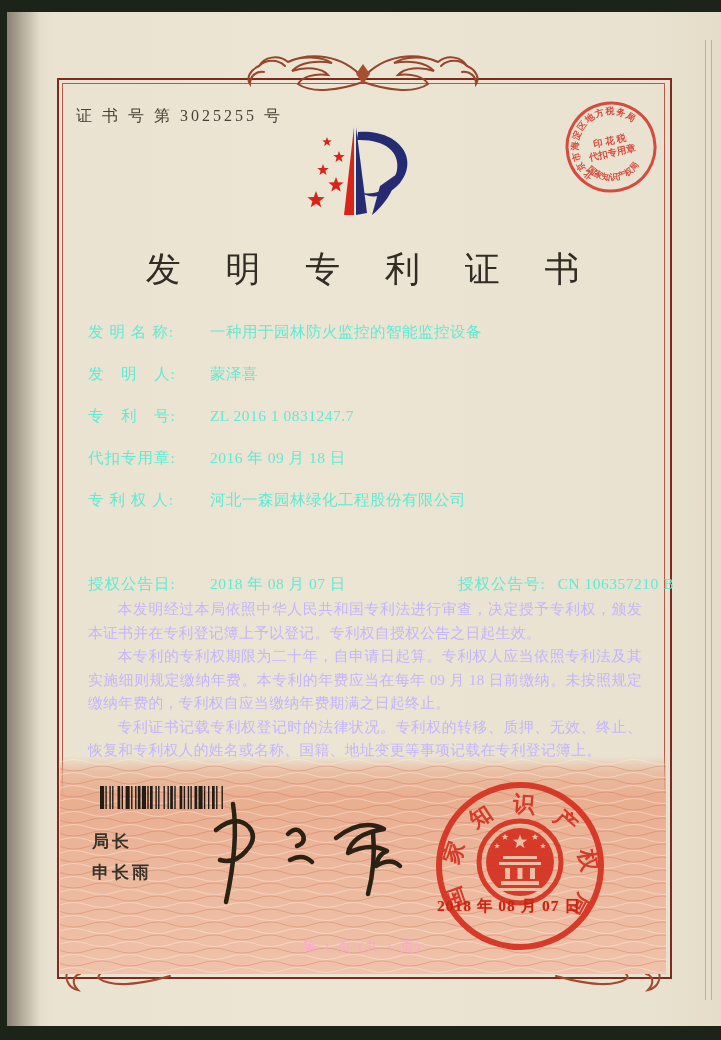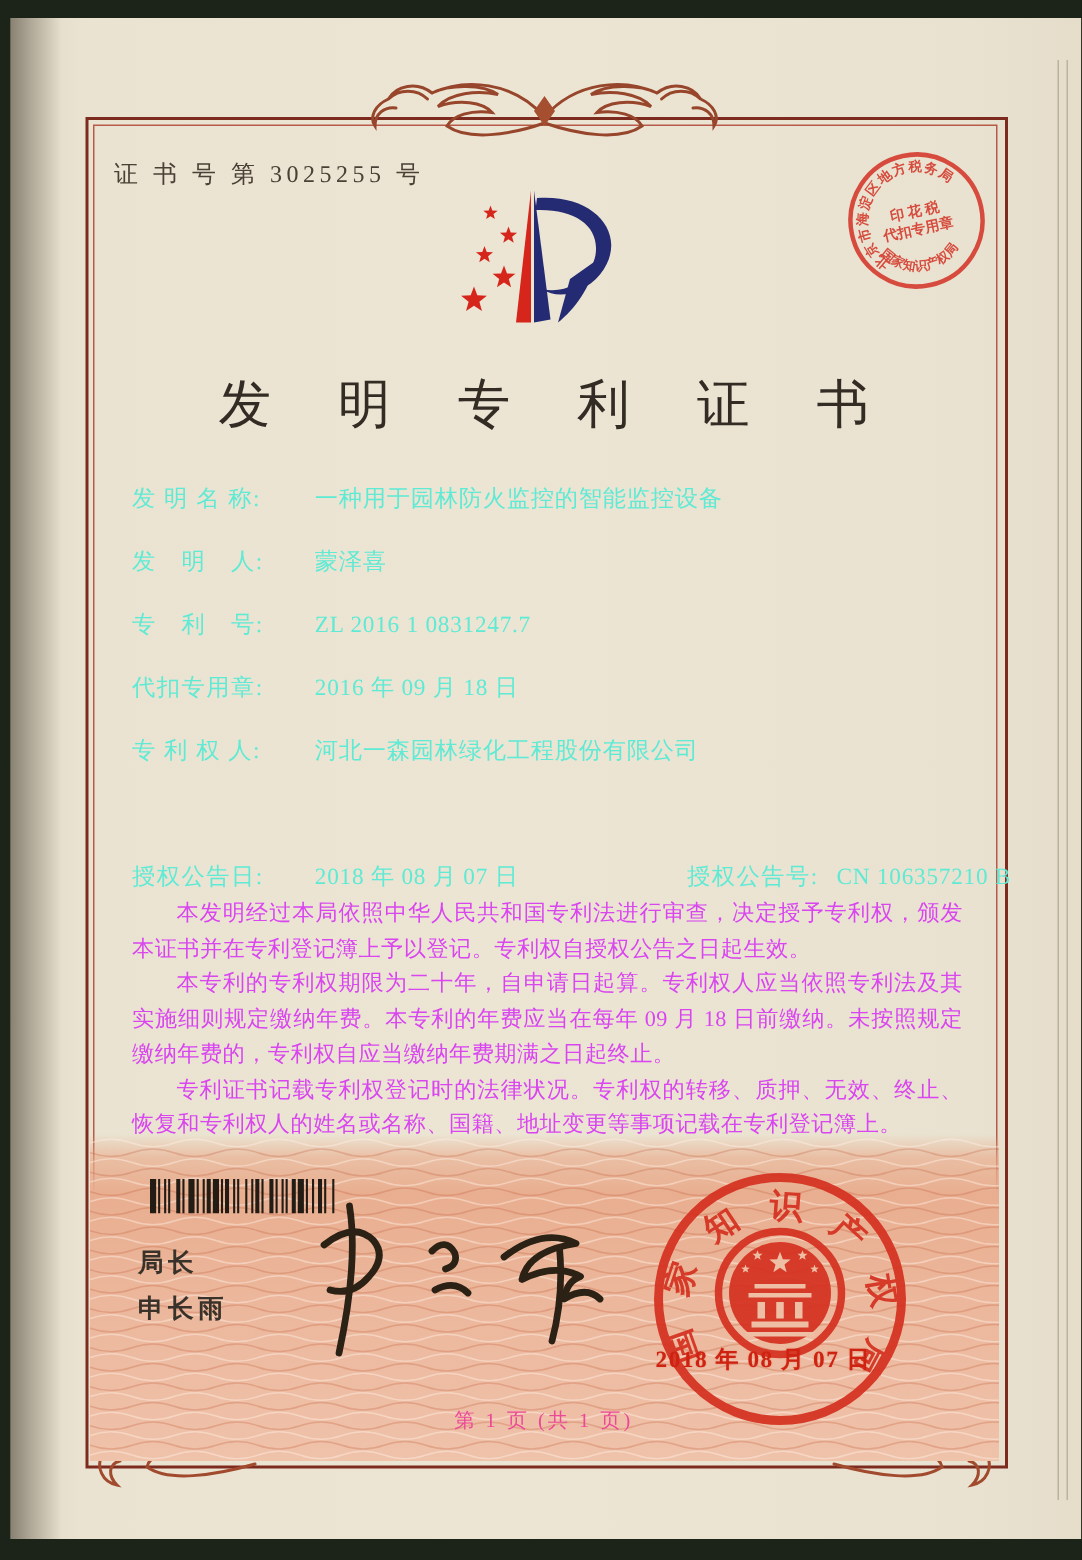--- a/index.html
+++ b/index.html
@@ -21,31 +21,31 @@
   .frame-inner{position:absolute;left:62px;top:83px;width:601px;height:887px;
     border:1px solid #b85a49;}
   .cert-no{position:absolute;left:76px;top:106px;font-size:16px;letter-spacing:3px;color:#4a4036;}
   .title{position:absolute;left:57px;top:224px;width:611px;text-align:center;
     font-size:35px;font-weight:normal;color:#322c25;letter-spacing:18px;text-indent:18px;margin-top:22px;}
   .field-row{position:absolute;left:88px;width:560px;font-size:15.5px;color:#5eead4;white-space:nowrap;}
   .field-label{display:inline-block;min-width:118px;letter-spacing:1px;}
   .field-value{letter-spacing:.5px;}
   .grant-no{position:absolute;left:370px;top:0;}
   .body-text{position:absolute;left:88px;top:598px;width:554px;font-size:14.8px;
-    line-height:23.5px;color:#d946ef;text-align:justify;}
+    line-height:23.5px;color:#c4b5fd;text-align:justify;}
   .body-text p{margin:0;text-indent:2em;letter-spacing:.3px;}
   
   .band{position:absolute;left:60px;top:756px;width:606px;height:218px;
     background:linear-gradient(180deg,rgba(233,175,146,0) 0,rgba(233,170,138,.65) 16px,#e9ae90 40px,#ecb89d 120px,#efc2aa 218px);}
   .band svg{position:absolute;left:0;top:0;}
   .barcode{position:absolute;left:100px;top:786px;width:188px;height:23px;}
   .sig-label{position:absolute;left:92px;font-size:17px;color:#39322a;letter-spacing:3px;font-weight:bold;}
   .signature-svg{position:absolute;left:188px;top:796px;}
   .footer{position:absolute;left:57px;top:938px;width:611px;text-align:center;
-    font-size:13.5px;color:#ec4899;letter-spacing:2px;}
+    font-size:13.5px;color:#f9a8d4;letter-spacing:2px;}
   .seal-date{position:absolute;left:437px;top:896px;font-size:15.5px;font-weight:bold;
     color:#cf2312;letter-spacing:1px;white-space:nowrap;text-shadow:0 0 1px rgba(207,35,18,.4);}
   .bar-top{position:absolute;left:0;top:0;width:721px;height:12px;background:#1c241a;}
   .bar-bottom{position:absolute;left:0;top:1026px;width:721px;height:14px;background:#1c241a;}
   .ornament{position:absolute;}
   .seal{position:absolute;}
 </style>
 </head>
 <body>
 

